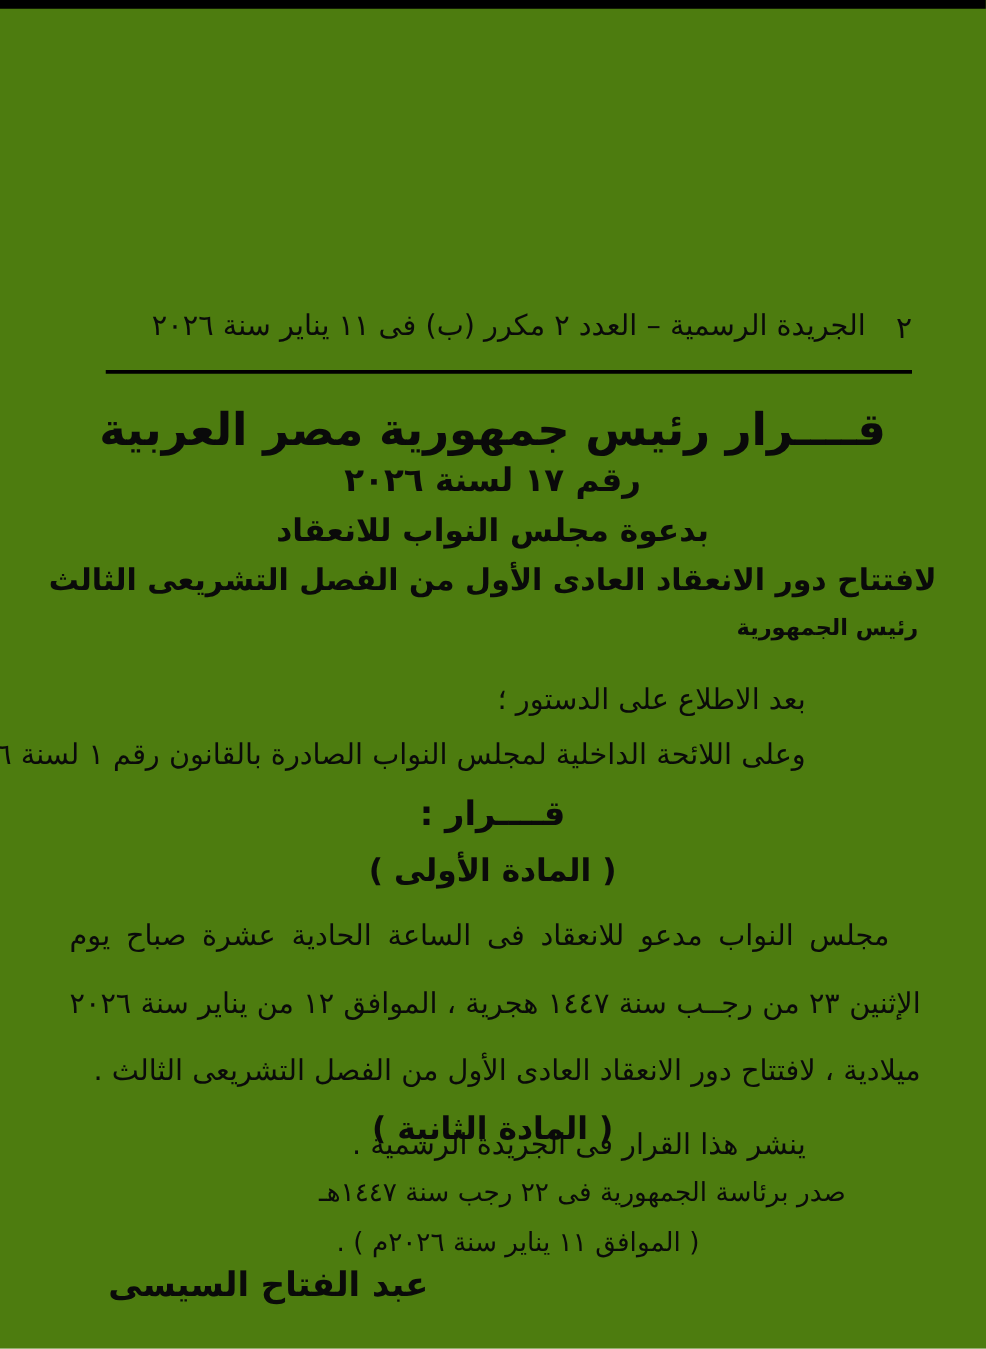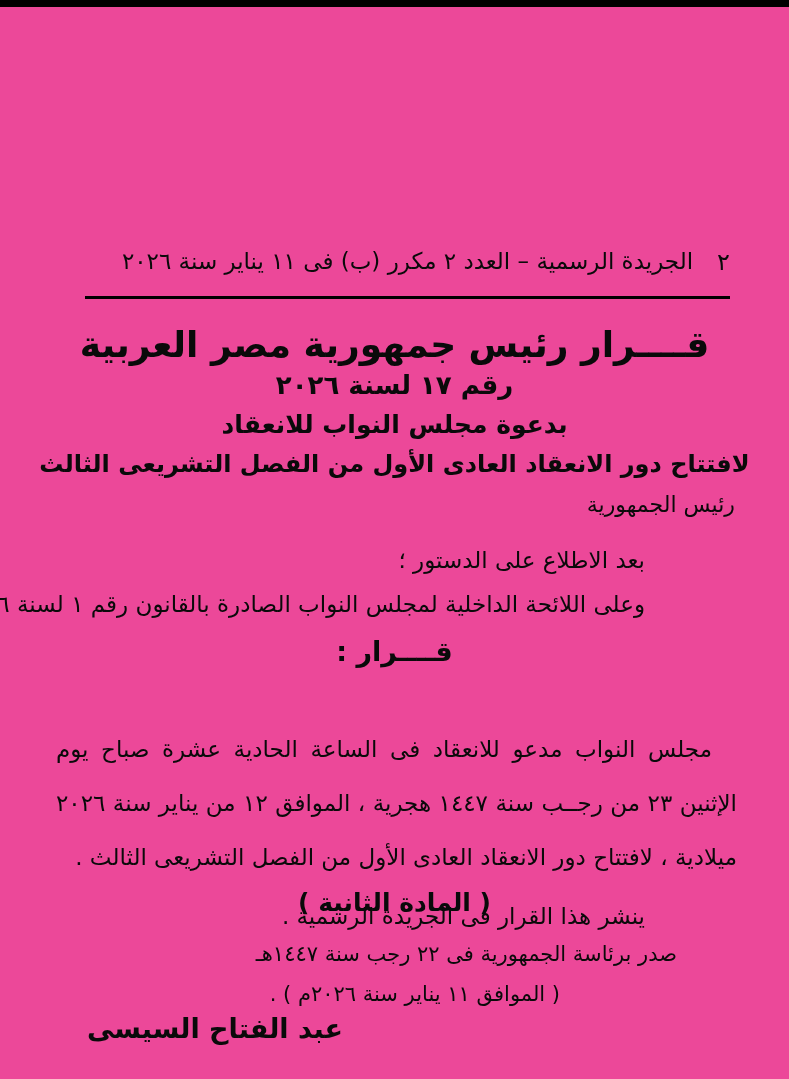--- a/index.html
+++ b/index.html
@@ -4,21 +4,21 @@
 <style>
   html, body {
     margin: 0;
     padding: 0;
     background: #ffffff;
   }
   .page {
     position: relative;
     width: 789px;
     height: 1079px;
-    background: #ec4899;
+    background: #4d7c0f;
     overflow: hidden;
     direction: rtl;
     font-family: "DejaVu Sans", sans-serif;
     color: #0a0a0a;
   }
   .top-scan-bar {
     position: absolute;
     top: 0; left: 0;
     width: 789px;
     height: 7px;
@@ -71,22 +71,22 @@
   }
   .decree-subject-2 {
     top: 450px;
     font-size: 24px;
     font-weight: 700;
   }
   .issuer {
     position: absolute;
     top: 492px;
     right: 54px;
-    font-size: 22px;
-    font-weight: 400;
+    font-size: 18px;
+    font-weight: 700;
     white-space: nowrap;
   }
   .preamble-1 {
     position: absolute;
     top: 547px;
     right: 144px;
     font-size: 23px;
     white-space: nowrap;
   }
   .preamble-2 {
@@ -176,20 +176,21 @@
   <div class="centered decree-subject-1">بدعوة مجلس النواب للانعقاد</div>
 
   <div class="issuer">رئيس الجمهورية</div>
 
   <div class="preamble-1">بعد الاطلاع على الدستور ؛</div>
 
   <div class="preamble-2">وعلى اللائحة الداخلية لمجلس النواب الصادرة بالقانون رقم ١ لسنة ٢٠١٦ ؛</div>
 
   <div class="centered decided-label">قــــرار :</div>
 
+  <div class="centered article-1-heading">( المادة الأولى )</div>
 
   <div class="article-1-body">مجلس النواب مدعو للانعقاد فى الساعة الحادية عشرة صباح يوم الإثنين ٢٣ من رجــب سنة ١٤٤٧ هجرية ، الموافق ١٢ من يناير سنة ٢٠٢٦ ميلادية ، لافتتاح دور الانعقاد العادى الأول من الفصل التشريعى الثالث .</div>
 
   <div class="centered article-2-heading">( المادة الثانية )</div>
 
   <div class="article-2-body">ينشر هذا القرار فى الجريدة الرسمية .</div>
 
   <div class="issued-line-1">صدر برئاسة الجمهورية فى ٢٢ رجب سنة ١٤٤٧هـ</div>
 
   <div class="issued-line-2">( الموافق ١١ يناير سنة ٢٠٢٦م ) .</div>

